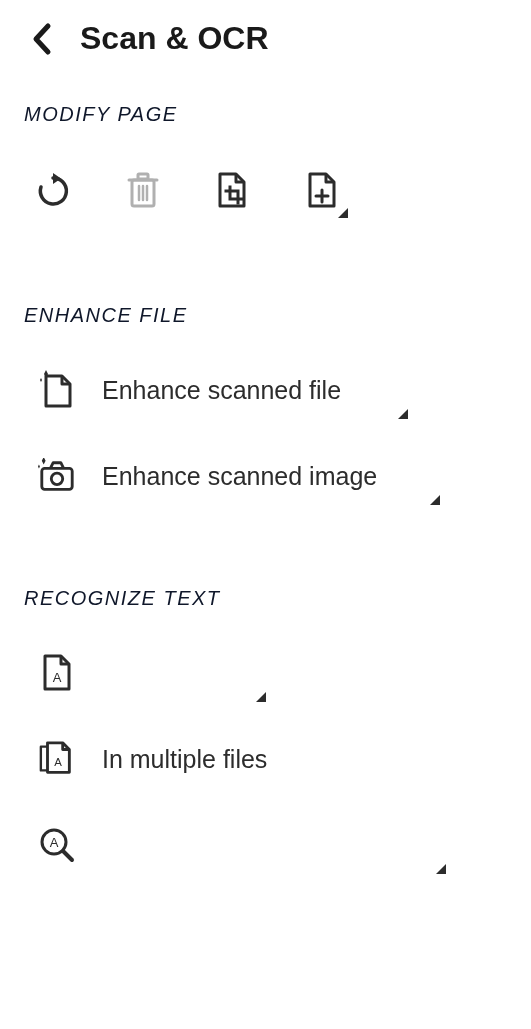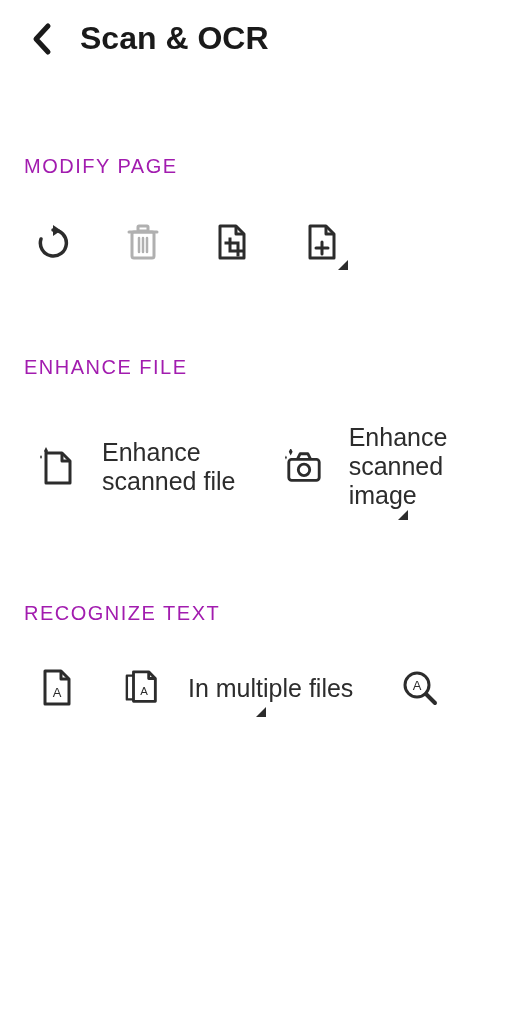--- a/index.html
+++ b/index.html
@@ -9,59 +9,61 @@
     background: #ffffff;
     font-family: "Segoe UI", Arial, sans-serif;
     color: #2c2c2c;
     padding: 20px 24px;
     overflow: hidden;
   }
   .header {
     display: flex;
     align-items: center;
     gap: 22px;
-    margin-bottom: 98px;
+    margin-bottom: 46px;
   }
   .back-btn {
     width: 34px;
     height: 34px;
     display: flex;
     align-items: center;
     justify-content: center;
     cursor: pointer;
   }
   .title {
     font-size: 32px;
     font-weight: 700;
     color: #1a1a1a;
   }
   .section-label {
     font-size: 20px;
     font-weight: 500;
     letter-spacing: 1.5px;
-    color: #a21caf;
+    color: #0f172a;
     margin-bottom: 44px;
+    font-style: italic;
   }
   .toolbar {
     display: flex;
     gap: 48px;
     padding-left: 8px;
     margin-bottom: 92px;
   }
   .tool-btn {
     width: 42px;
     height: 42px;
     display: flex;
     align-items: center;
     justify-content: center;
     cursor: pointer;
     position: relative;
   }
   .menu-list {
     display: flex;
+    flex-direction: column;
     gap: 48px;
     padding-left: 14px;
     margin-bottom: 92px;
   }
   .menu-item {
     display: flex;
     align-items: center;
     gap: 26px;
     cursor: pointer;
     position: relative;

